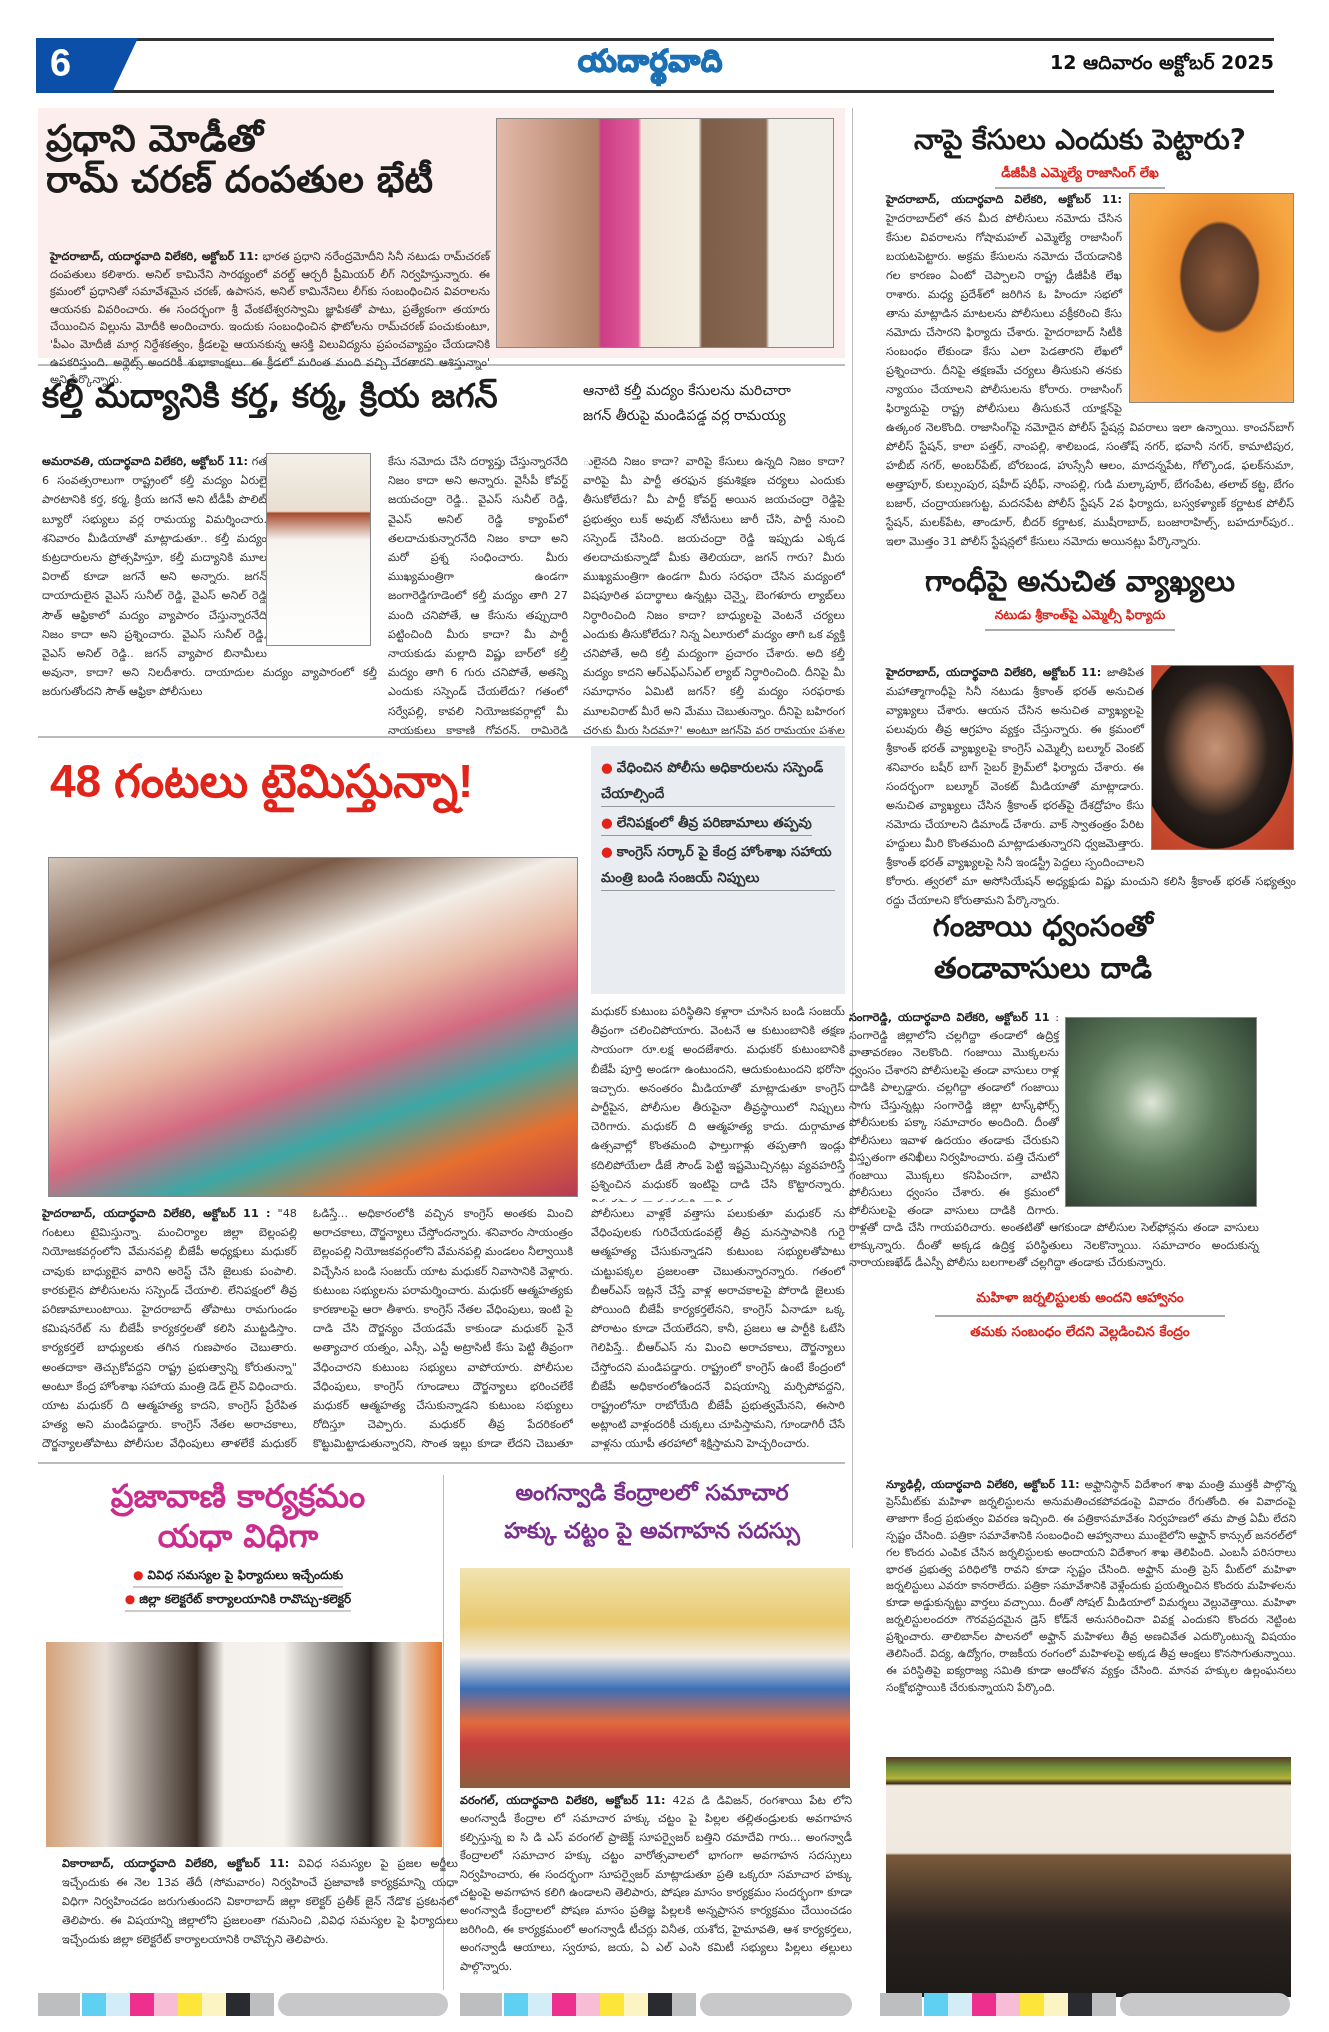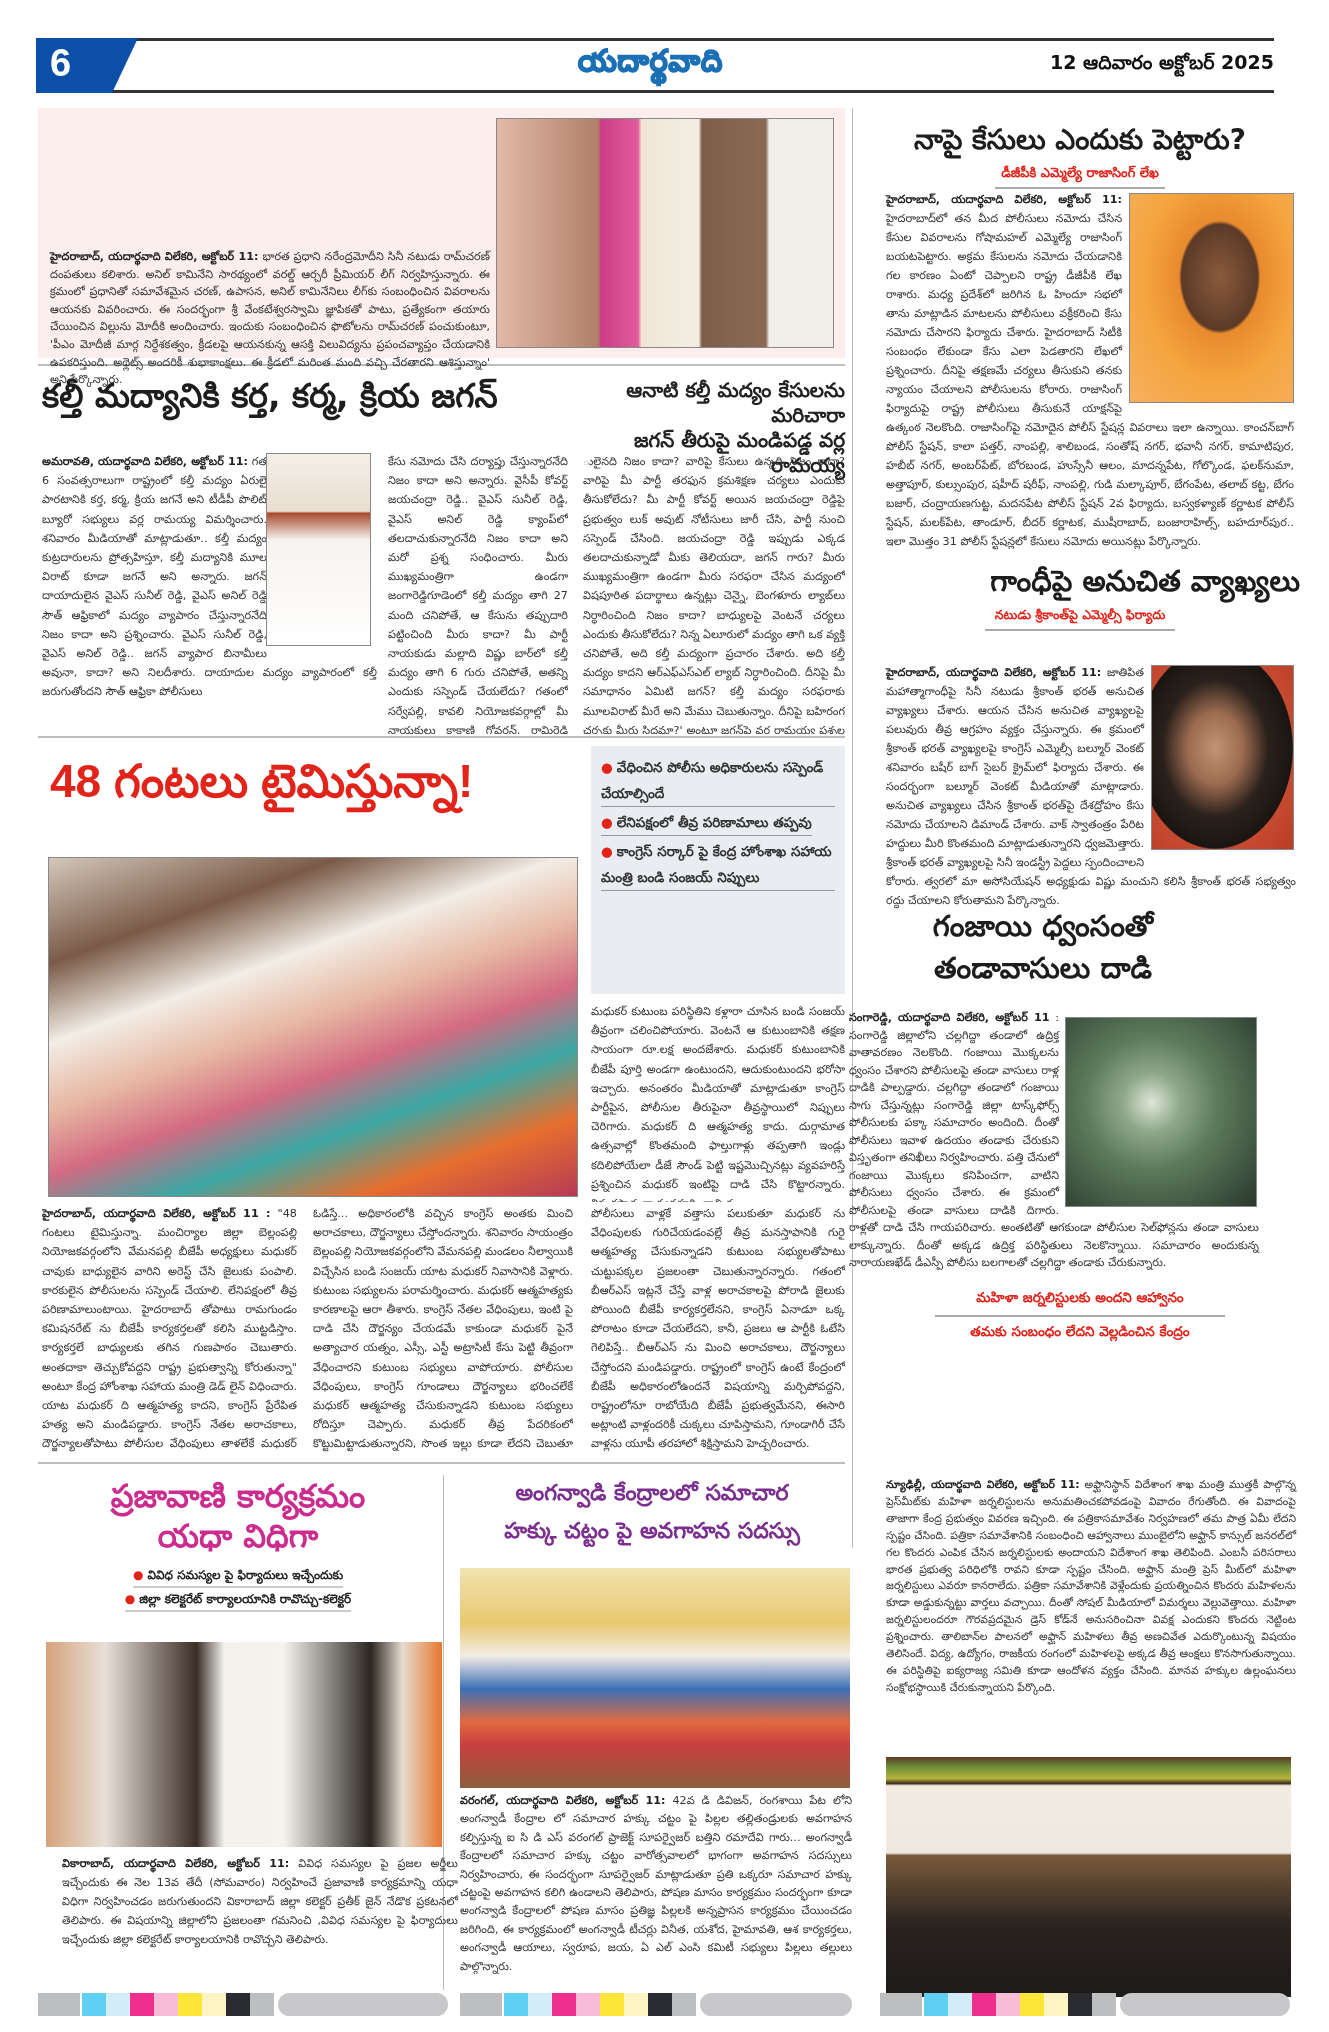--- a/index.html
+++ b/index.html
@@ -39,38 +39,38 @@
   .a2 { left: 860px; top: 108px; width: 440px; height: 440px; }
   .a2 .headline { text-align: center; font-size: 28px; margin-top: 16px; }
   .a2 .sub { margin: 10px auto 0; width: 170px; font-size: 13px; padding-bottom: 4px; text-align: center; }
   .a2 .photo { right: 6px; top: 85px; width: 165px; height: 210px;
     background: radial-gradient(ellipse at 55% 40%, #8b5a3c 0%, #5b3a27 30%, #e88a2e 32%, #f5a540 60%, #f7b060 100%); }
   .a2 .body-text { position: absolute; left: 26px; top: 82px; width: 408px; font-size: 11.2px; line-height: 19px; }
 
   
   .a3 { left: 38px; top: 372px; width: 807px; height: 360px; }
   .a3 .headline { position: absolute; left: 4px; top: 6px; font-size: 33px; }
-  .a3 .side-sub { position: absolute; left: 545px; top: 6px; font-family: "DejaVu Sans", sans-serif; font-weight: bold; font-size: 20px; line-height: 25px; color: #222; text-align: right; }
+  .a3 .side-sub { position: absolute; left: 545px; top: 6px; font-family: "DejaVu Sans", sans-serif; font-weight: normal; font-size: 14px; line-height: 25px; color: #222; }
   .a3 .photo { left: 128px; top: 81px; width: 105px; height: 193px;
     background: linear-gradient(180deg, #f3efe8 0%, #e9ded0 30%, #a84b2d 31%, #f6f3ef 45%, #ffffff 100%); }
   .a3 .col { position: absolute; font-family: "DejaVu Sans", sans-serif; font-size: 11.2px; line-height: 19.2px; color: #333; text-align: justify; }
 
   
   .a4 { left: 38px; top: 742px; width: 807px; height: 715px; }
   .a4 .headline { position: absolute; left: 12px; top: 14px; font-size: 46px; color: #e2231a; font-family: "Liberation Sans", sans-serif; }
   .a4 .bullets { position: absolute; left: 553px; top: 4px; width: 254px; height: 248px; background: #e9ecf0; padding: 8px 10px; }
   .a4 .bullet { font-family: "DejaVu Sans", sans-serif; font-weight: bold; font-size: 13.5px; line-height: 26px; color: #333; border-bottom: 1px solid #999; margin-bottom: 2px; display: inline-block; }
   .a4 .bullet-dot { color: #e2231a; margin-right: 4px; }
   .a4 .photo { left: 10px; top: 115px; width: 340px; height: 340px;
     background: linear-gradient(160deg, #d3c7bb 0%, #7a5a47 20%, #f2ede6 35%, #e7b7a2 48%, #d36b82 60%, #3ca7a4 72%, #e66f2f 85%, #b73a55 100%); }
   .a4 .col { position: absolute; font-family: "DejaVu Sans", sans-serif; font-size: 11.2px; line-height: 19.2px; color: #333; text-align: justify; }
 
   
   .a5 { left: 860px; top: 565px; width: 440px; height: 335px; }
-  .a5 .headline { text-align: right; font-size: 29px; }
+  .a5 .headline { text-align: center; font-size: 29px; }
   .a5 .sub { margin: 10px auto 0; width: 190px; font-size: 12.5px; padding-bottom: 4px; }
   .a5 .photo { right: 6px; top: 100px; width: 143px; height: 185px;
     background: radial-gradient(ellipse at 45% 45%, #c59477 0%, #9c6b50 25%, #2b211c 48%, #1a1512 70%, #c64a2f 71%, #b83d25 100%); }
   .a5 .body-text { position: absolute; left: 26px; top: 98px; width: 410px; font-size: 11.2px; line-height: 19px; }
 
   
   .a6 { left: 823px; top: 905px; width: 440px; height: 290px; }
   .a6 .headline { text-align: center; font-size: 29px; line-height: 42px; }
   .a6 .photo { right: 6px; top: 112px; width: 192px; height: 190px;
     background: radial-gradient(circle at 45% 45%, #dfe6d8 0%, #8ea78a 20%, #5d7b5c 45%, #3c513e 80%, #2a382b 100%); }
@@ -121,20 +121,24 @@
   <div class="date">12 ఆదివారం అక్టోబర్ 2025</div>
 </div>
 
 <div class="vline" style="left:852px; top:108px; height:1440px;"></div>
 <div class="vline" style="left:443px; top:1475px; height:515px;"></div>
 <div class="hline" style="left:38px; top:364px; width:807px;"></div>
 <div class="hline" style="left:38px; top:736px; width:807px;"></div>
 <div class="hline" style="left:38px; top:1462px; width:807px;"></div>
 
 <div class="box a1">
+  <div class="headline">
+    <div>ప్రధాని మోడీతో</div>
+    <div>రామ్ చరణ్ దంపతుల భేటీ</div>
+  </div>
   <div class="body-text">
     <span class="dateline">హైదరాబాద్, యదార్థవాది విలేకరి, అక్టోబర్ 11:</span><span> భారత ప్రధాని నరేంద్రమోదీని సినీ నటుడు రామ్‌చరణ్ దంపతులు కలిశారు. అనిల్ కామినేని సారథ్యంలో వరల్డ్ ఆర్చరీ ప్రీమియర్ లీగ్ నిర్వహిస్తున్నారు. ఈ క్రమంలో ప్రధానితో సమావేశమైన చరణ్, ఉపాసన, అనిల్ కామినేనిలు లీగ్‌కు సంబంధించిన వివరాలను ఆయనకు వివరించారు. ఈ సందర్భంగా శ్రీ వేంకటేశ్వరస్వామి జ్ఞాపికతో పాటు, ప్రత్యేకంగా తయారు చేయించిన విల్లును మోదీకి అందించారు. ఇందుకు సంబంధించిన ఫొటోలను రామ్‌చరణ్ పంచుకుంటూ, 'పీఎం మోదీజీ మార్గ నిర్దేశకత్వం, క్రీడలపై ఆయనకున్న ఆసక్తి విలువిద్యను ప్రపంచవ్యాప్తం చేయడానికి ఉపకరిస్తుంది. అథ్లెట్స్ అందరికీ శుభాకాంక్షలు. ఈ క్రీడలో మరింత మంది వచ్చి చేరతారని ఆశిస్తున్నాం' అని పేర్కొన్నారు.</span>
   </div>
   <div class="photo"></div>
 </div>
 
 <div class="box a2">
   <div class="headline">నాపై కేసులు ఎందుకు పెట్టారు?</div>
   <div class="sub-red sub underline-rule">డీజీపీకి ఎమ్మెల్యే రాజాసింగ్ లేఖ</div>
   <div class="body-text">

